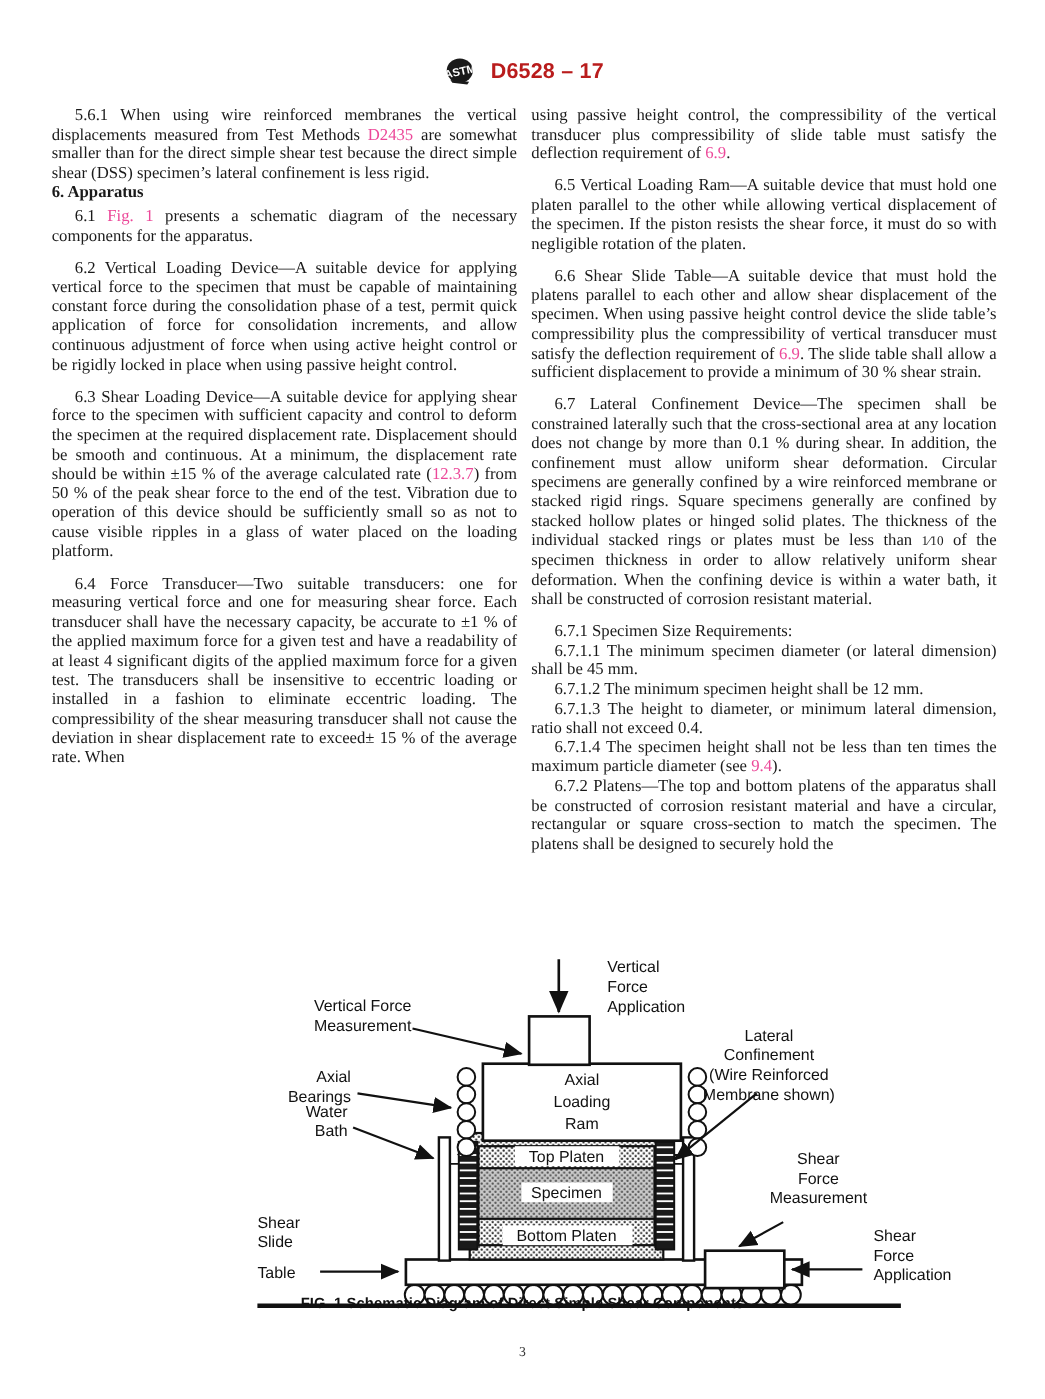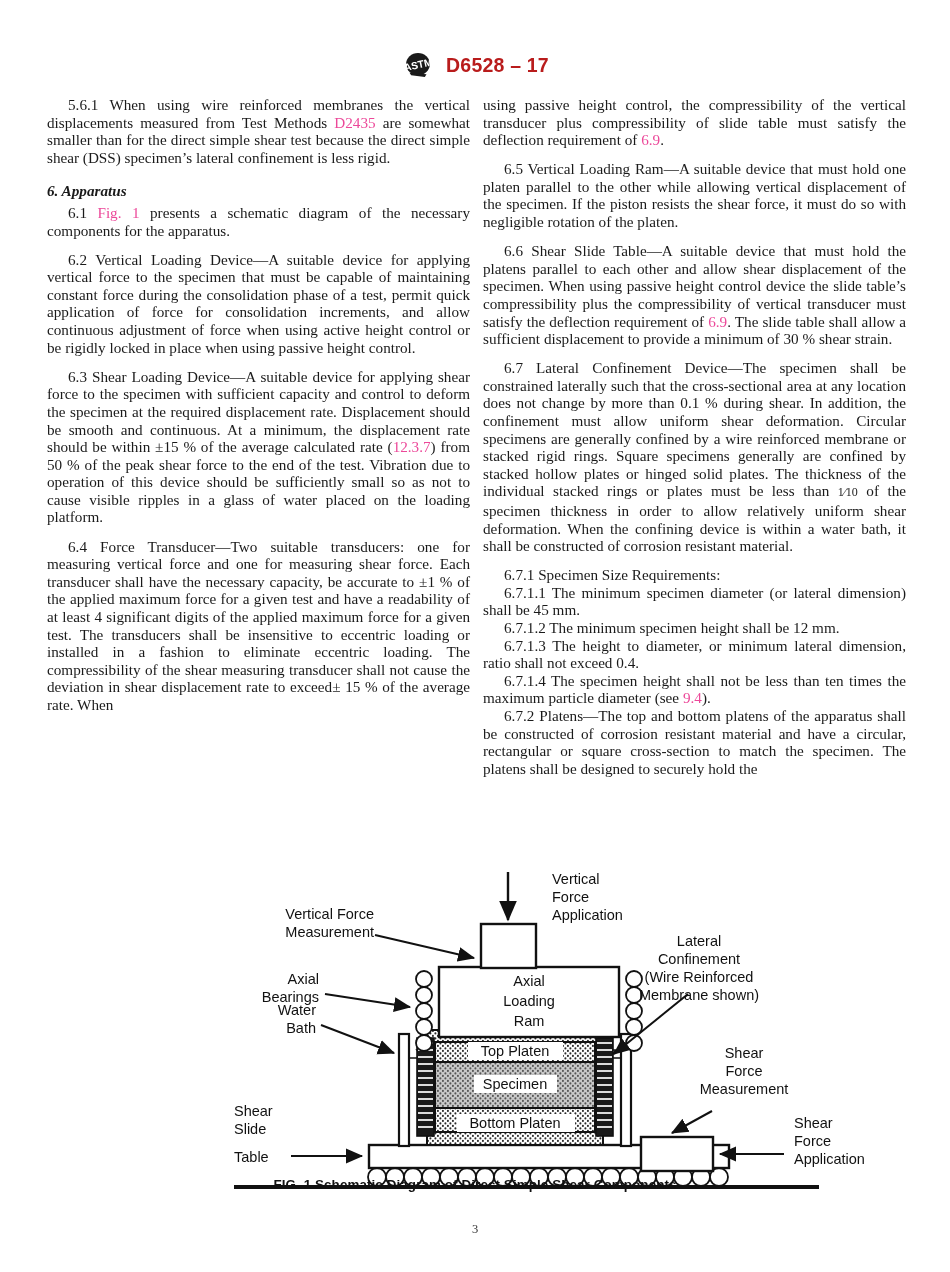--- a/index.html
+++ b/index.html
@@ -33,21 +33,21 @@
     hyphens:none;
   }
   .col-left  { left:47px; }
   .col-right { left:483px; }
 
   p.para { margin:0 0 0 0; text-indent:21px; }
   p.para.cont { text-indent:0; }
   p.gap { margin-top:11.5px; }
   .hdr {
     font-weight:bold; font-size:15.2px; line-height:17.6px;
-    margin:16px 0 4px 0; text-indent:0; text-align:left;font-style:italic;
+    margin:0 0 4px 0; text-indent:0; text-align:left;
   }
   .ital { }
   .lnk { color:#ec4899; }
   .frac { font-size:12px; }
 
   
   .figure { position:absolute; left:0; top:862px; width:950px; height:330px;margin-left:44px; }
   .fig-svg { display:block; }
   .caption {
     position:absolute; left:0; top:1177px; width:950px; text-align:center;

